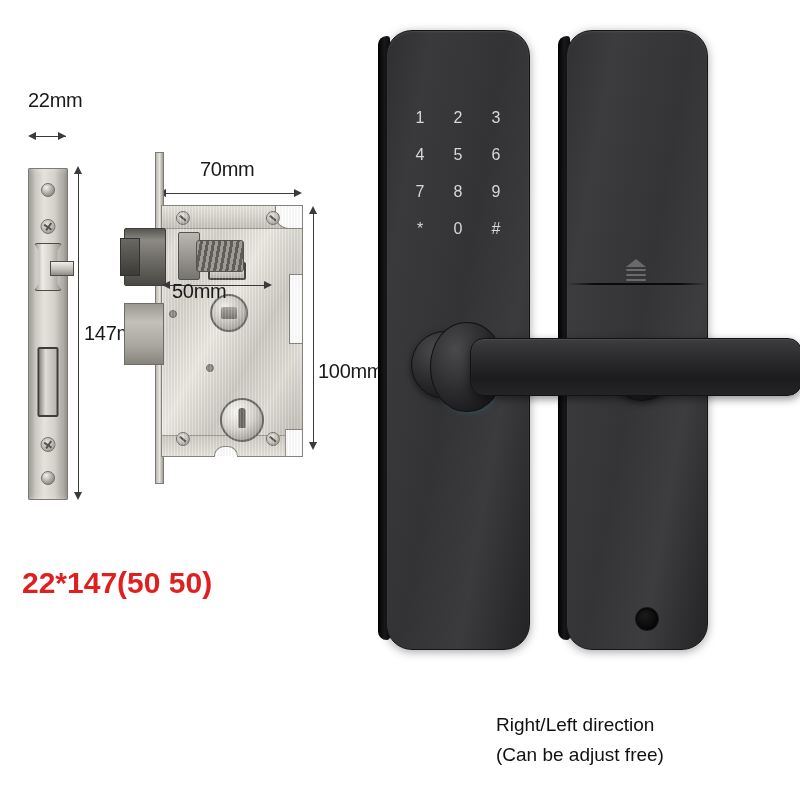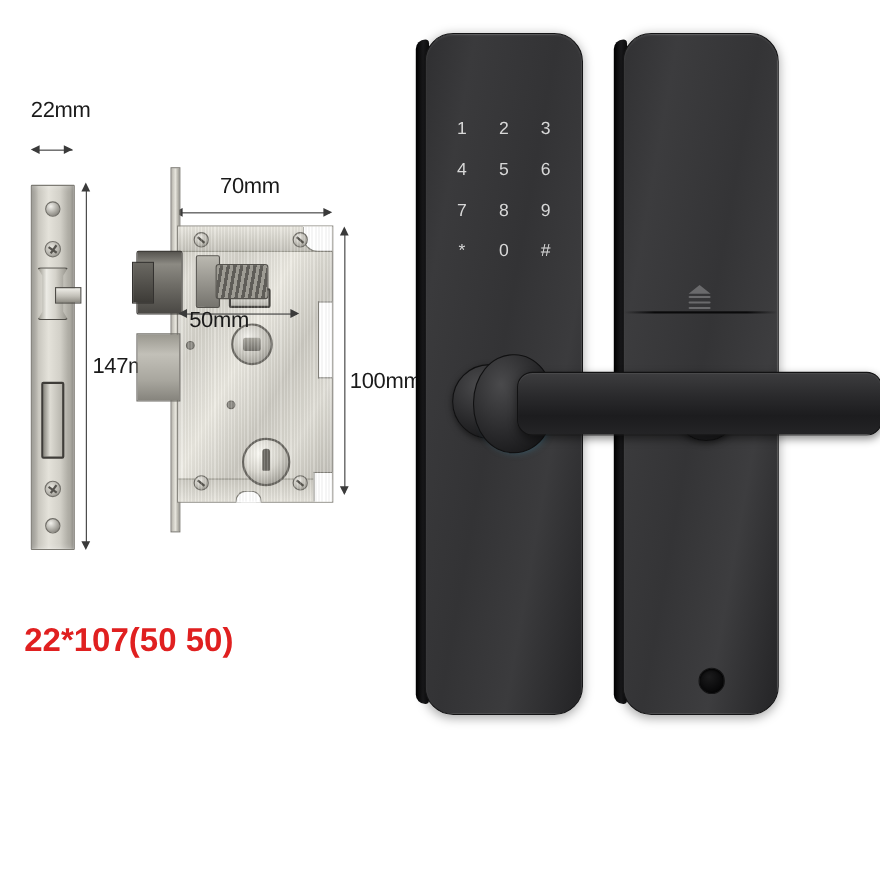--- a/index.html
+++ b/index.html
@@ -575,24 +575,24 @@
     <div class="mb-deadbolt"></div>
 
     <div class="dim-line-h" style="left:166px; top:285px; width:104px;"></div>
     <div class="arrow arrow-l" style="left:162px; top:281px;"></div>
     <div class="arrow arrow-r" style="left:264px; top:281px;"></div>
     <div class="dim-text" style="left:172px; top:280px;">50mm</div>
 
     <div class="dim-line-v" style="left:313px; top:208px; height:240px;"></div>
     <div class="arrow arrow-u" style="left:309px; top:206px;"></div>
     <div class="arrow arrow-d" style="left:309px; top:442px;"></div>
-    <div class="dim-text" style="left:318px; top:336px;text-align:center;">100mm</div>
+    <div class="dim-text" style="left:318px; top:360px;text-align:center;">100mm</div>
   </div>
 
-  <div class="label-red" id="spec-code">22*107(50 50)</div>
+  <div class="label-red" id="spec-code">22*147(50 50)</div>
 
   <div class="lock-front-edge"></div>
   <div class="lock-front">
 
     <div class="keypad">
       <span class="key">1</span>
       <span class="key">2</span>
       <span class="key">3</span>
       <span class="key">4</span>
       <span class="key">5</span>
@@ -622,14 +622,16 @@
       <div class="bar" style="top:20px;"></div>
     </div>
 
     <div class="back-knob"></div>
     <div class="back-port"></div>
   </div>
 
   <div class="handle-base"></div>
   <div class="handle"></div>
 
+  <div class="label-black" id="universal-l1">Right/Left direction</div>
+  <div class="label-black" id="universal-l2">(Can be adjust free)</div>
 
 </div>
 
 </body></html>

